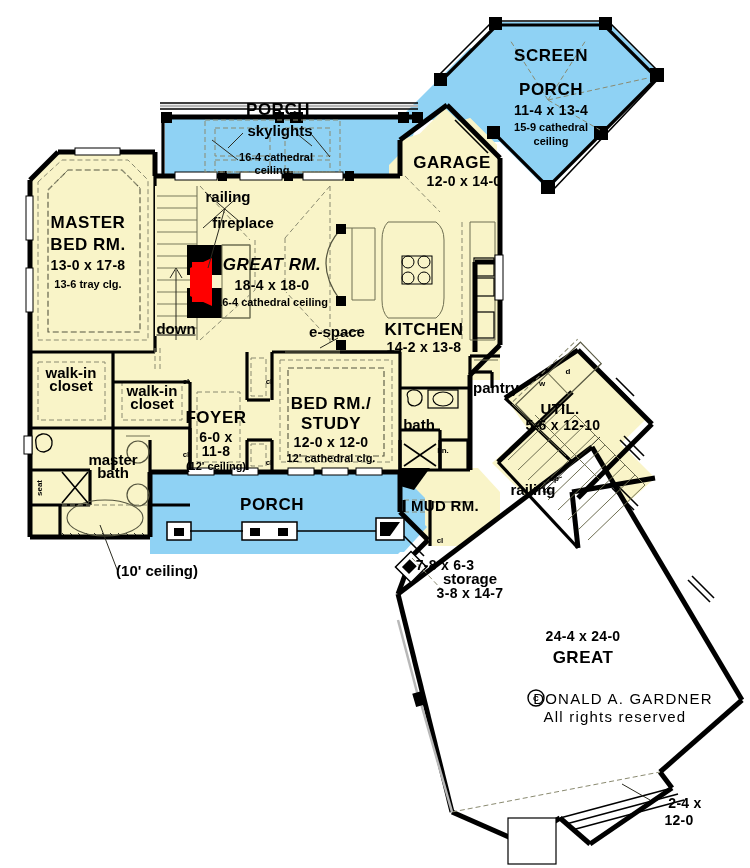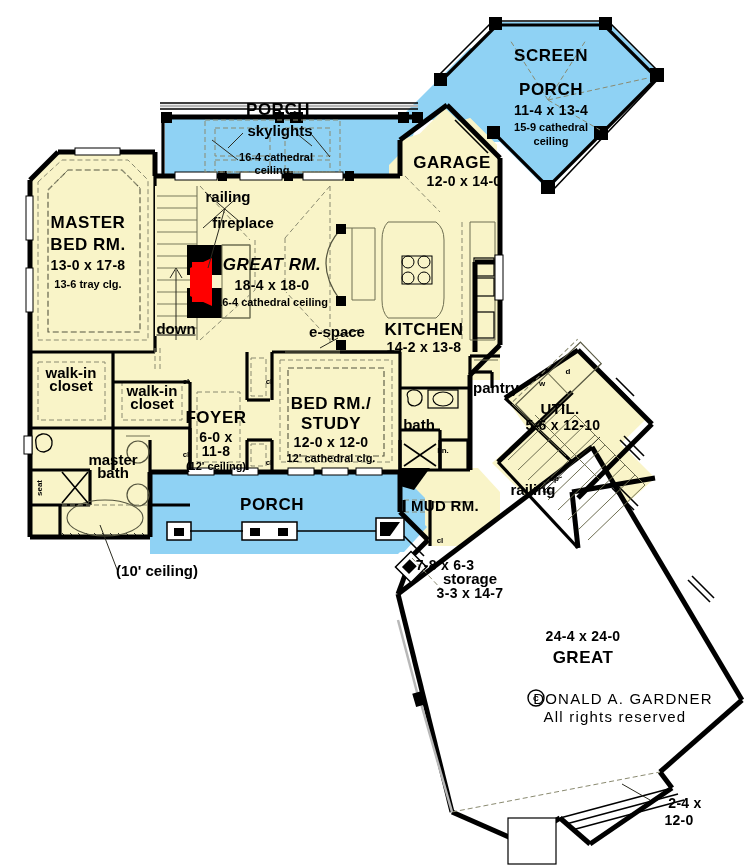--- a/index.html
+++ b/index.html
@@ -527,21 +527,21 @@
 
   <div class="lbl lbl-room-sm" style="left:560px; top:408px;">UTIL.</div>
   <div class="lbl lbl-dim" style="left:563px; top:425px;">5-6  x  12-10</div>
 
   <div class="lbl lbl-room-sm" style="left:445px; top:505px;">MUD  RM.</div>
   <div class="lbl lbl-dim" style="left:445px; top:522px;margin-top:43px;">7-8  x  6-3</div>
 
   <div class="lbl lbl-room" style="left:272px; top:505px;">PORCH</div>
 
   <div class="lbl lbl-small" style="left:470px; top:578px;">storage</div>
-  <div class="lbl lbl-dim" style="left:470px; top:593px;">3-3  x  14-7</div>
+  <div class="lbl lbl-dim" style="left:470px; top:593px;">3-8  x  14-7</div>
 
   <div class="lbl lbl-room" style="left:583px; top:658px;">GREAT</div>
   <div class="lbl lbl-dim" style="left:583px; top:636px;">24-4  x  24-0</div>
 
   <div class="lbl lbl-cr" style="left:623px; top:698px;">DONALD  A.  GARDNER</div>
   <div class="lbl lbl-cr" style="left:615px; top:716px;">All  rights  reserved</div>
   <div class="lbl lbl-tiny" style="left:536px; top:698px;">C</div>
 
   <div class="lbl lbl-small" style="left:228px; top:196px;">railing</div>
   <div class="lbl lbl-small" style="left:243px; top:222px;">fireplace</div>

